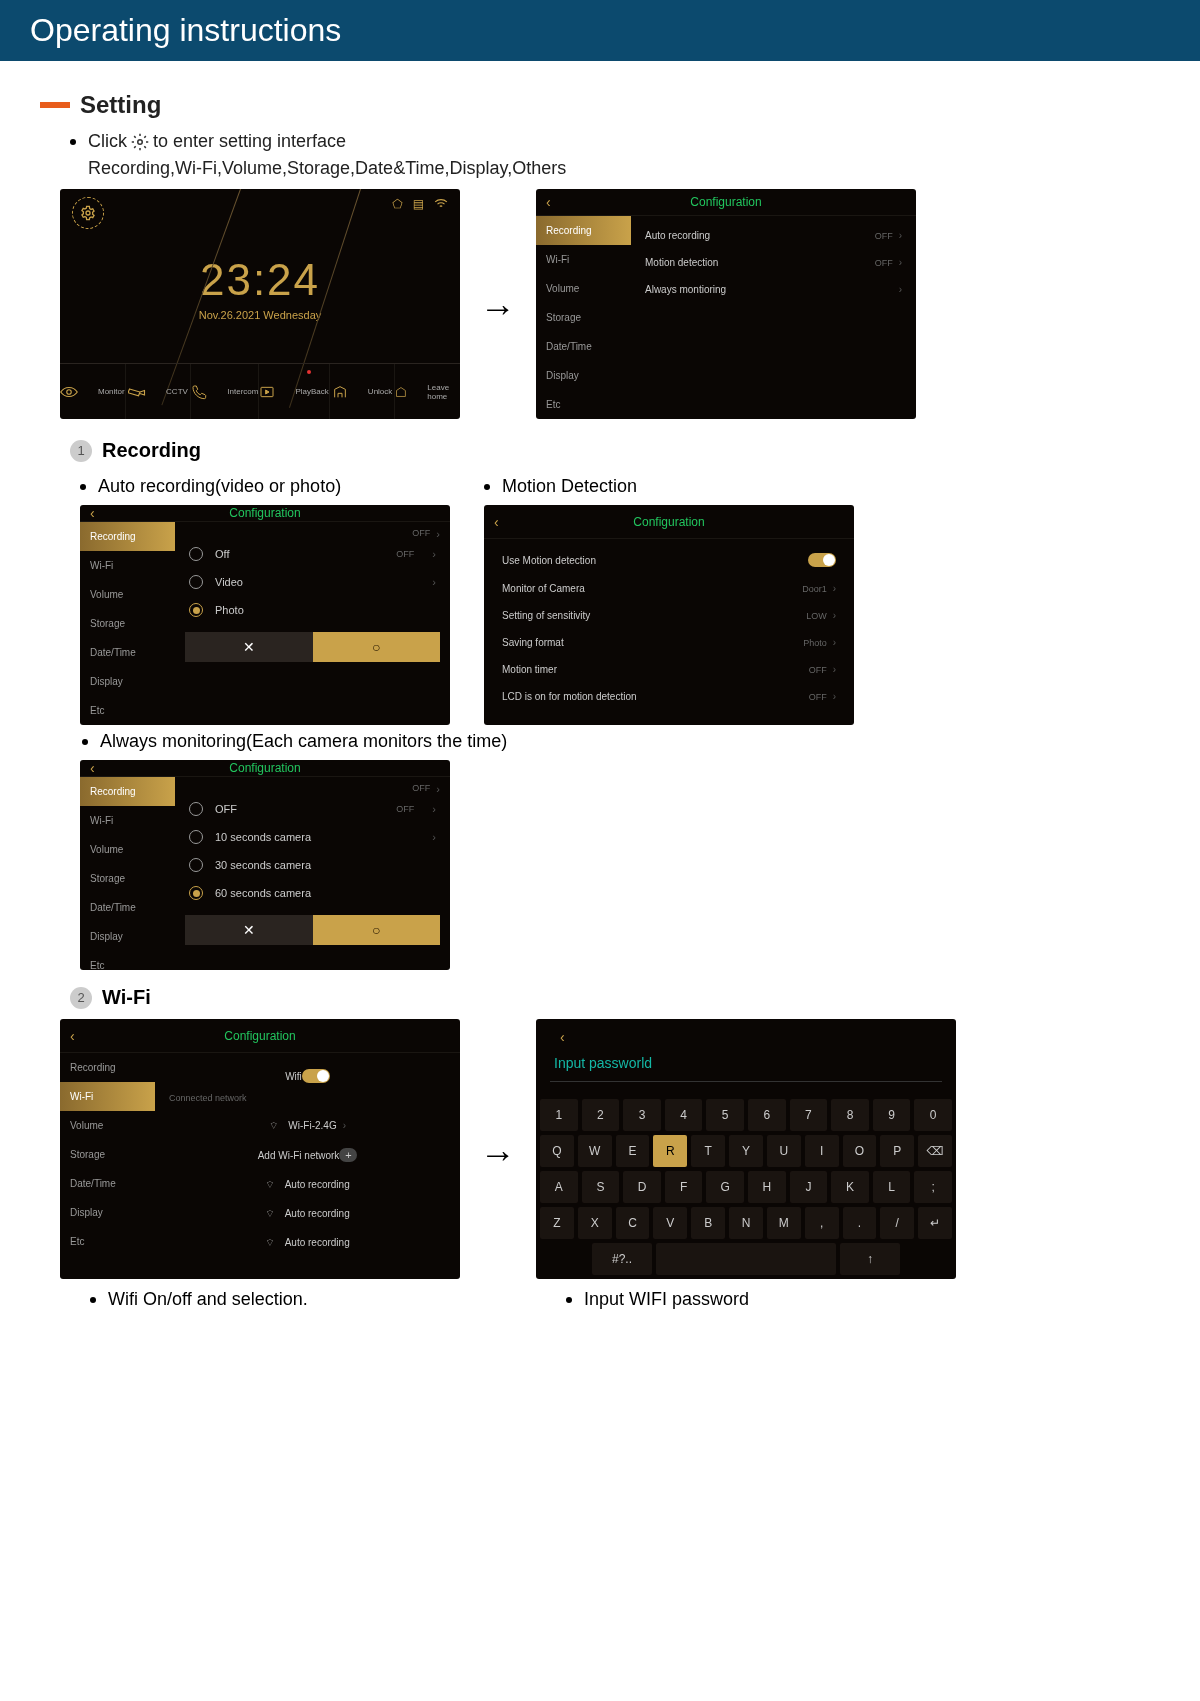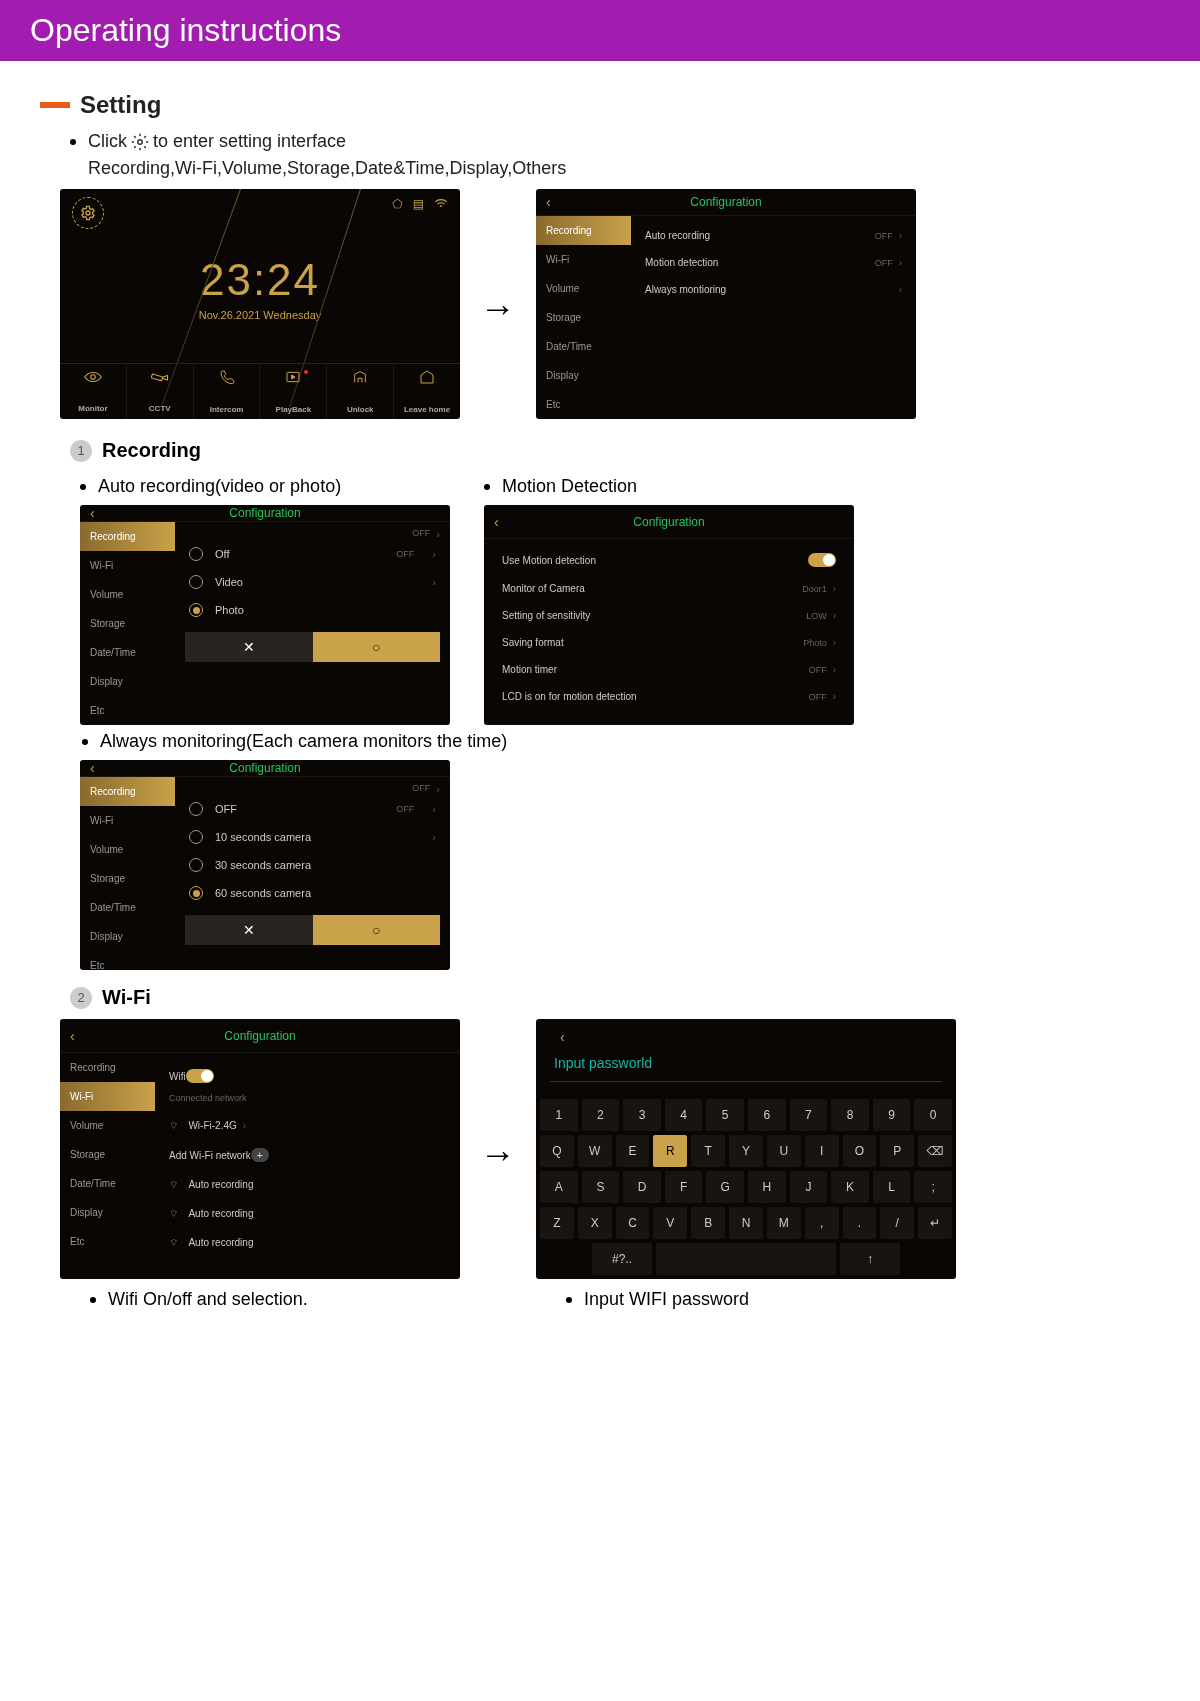--- a/index.html
+++ b/index.html
@@ -1,37 +1,37 @@
 <!DOCTYPE html>
 <html><head>
 <meta charset="utf-8">
 <style>
 * { box-sizing: border-box; margin: 0; padding: 0; }
 body { font-family: Arial, sans-serif; background: #fff; width: 1200px; }
-.header-bar { background: #a21caf; color: #fff; padding: 12px 30px; font-size: 32px; font-weight: 500; }
+.header-bar { background: #0c4a6e; color: #fff; padding: 12px 30px; font-size: 32px; font-weight: 500; }
 .content { padding: 20px 40px; }
 .section-title { display: flex; align-items: center; margin: 10px 0; }
 .orange-bar { width: 30px; height: 6px; background: #e85d1c; margin-right: 10px; }
 .section-title h2 { font-size: 24px; font-weight: bold; color: #222; }
 .instruction-line { display: flex; align-items: center; margin: 12px 0 6px 30px; font-size: 18px; color: #222; }
 .bullet { width: 6px; height: 6px; background: #000; border-radius: 50%; margin-right: 12px; }
 .gear-inline { display:inline-block; width:18px; height:18px; vertical-align:middle; margin:0 4px; }
 .sub-line { margin-left: 48px; font-size: 18px; color: #222; }
 .row { display: flex; align-items: center; margin: 10px 0 20px 20px; gap: 20px; }
 .arrow-box { font-size: 36px; color: #000; font-weight: bold; }
 .screen { background: #0a0604; border-radius: 3px; overflow: hidden; color: #ccc; font-size: 11px; position: relative; }
 .screen-home { width: 400px; height: 230px; }
 .home-topbar { display:flex; justify-content:space-between; padding:8px 12px; }
 .gear-circle { width:32px; height:32px; border:1px dashed #c9a24a; border-radius:50%; display:flex; align-items:center; justify-content:center; }
 .top-icons { display:flex; gap:10px; color:#c9a24a; font-size:12px; }
 .home-clock { text-align:center; margin-top:18px; }
 .clock-time { font-size:44px; color:#c9a24a; font-weight:300; letter-spacing:2px; }
 .clock-date { font-size:11px; color:#c9a24a; margin-top:4px; }
 .home-nav { display:flex; position:absolute; bottom:0; left:0; right:0; height:56px; border-top:1px solid #2a2420; }
-.nav-item { flex:1; display:flex; flex-direction:column; align-items:center; justify-content:center; gap:20px; border-right:1px solid #1a1612; color:#c9a24a; position:relative;font-weight:bold; }
+.nav-item { flex:1; display:flex; flex-direction:row; align-items:center; justify-content:center; gap:20px; border-right:1px solid #1a1612; color:#c9a24a; position:relative; }
 .nav-item:last-child { border-right:none; }
 .nav-label { font-size:8px; color:#aaa; }
 .red-dot { position:absolute; top:6px; right:18px; width:4px; height:4px; background:#e63232; border-radius:50%; }
 .screen-config { width: 380px; height: 230px; display:flex; flex-direction:column; }
 .config-header { height:34px; display:flex; align-items:center; position:relative; border-bottom:1px solid #1a1612; }
 .back-chevron { color:#c9a24a; font-size:14px; margin-left:10px; }
 .config-title { position:absolute; left:50%; transform:translateX(-50%); color:#22c55e; font-size:12px; }
 .config-body { display:flex; flex:1; }
 .sidebar { width:95px; display:flex; flex-direction:column; }
 .side-item { padding:9px 10px; font-size:10px; color:#999; }
@@ -52,21 +52,21 @@
 .toggle::after { content:''; position:absolute; right:1px; top:1px; width:12px; height:12px; background:#fff; border-radius:50%; }
 .num-circle { display:inline-flex; width:22px; height:22px; background:#ccc; color:#555; border-radius:50%; align-items:center; justify-content:center; font-size:13px; margin-right:10px; }
 .sub-heading { display:flex; align-items:center; margin:16px 0 8px 30px; }
 .sub-heading h3 { font-size:20px; font-weight:bold; }
 .bullet-line { display:flex; align-items:center; margin:6px 0 8px 42px; font-size:18px; }
 .two-col { display:flex; gap:34px; margin-left:40px; }
 .col { flex:0 0 auto; }
 .screen-wifi { width:400px; height:260px; display:flex; flex-direction:column; }
 .wifi-body { display:flex; flex:1; }
 .wifi-list { flex:1; padding:8px 14px; }
-.wifi-row { display:flex; align-items:center; justify-content:flex-start; padding:8px 0; font-size:10px; color:#ccc; }
+.wifi-row { display:flex; align-items:center; justify-content:center; padding:8px 0; font-size:10px; color:#ccc; }
 .wifi-left { display:flex; align-items:center; gap:10px; }
 .wifi-icon { font-size:10px; color:#aaa; }
 .add-btn { width:18px; height:14px; background:#444; border-radius:8px; display:flex; align-items:center; justify-content:center; color:#ccc; font-size:11px; }
 .screen-kb { width:420px; height:260px; background:#0a0604; display:flex; flex-direction:column; }
 .kb-top { padding:10px 14px; }
 .kb-input { color:#14b8a6; font-size:14px; padding:10px 4px; border-bottom:1px solid #333; }
 .kb-rows { flex:1; display:flex; flex-direction:column; justify-content:flex-end; padding:4px; gap:4px; }
 .kb-row { display:flex; gap:4px; justify-content:center; }
 .key { flex:1; max-width:38px; height:32px; background:#1a1410; color:#ccc; display:flex; align-items:center; justify-content:center; font-size:12px; border-radius:2px; }
 .key.highlight { background:#c9a24a; color:#000; }

